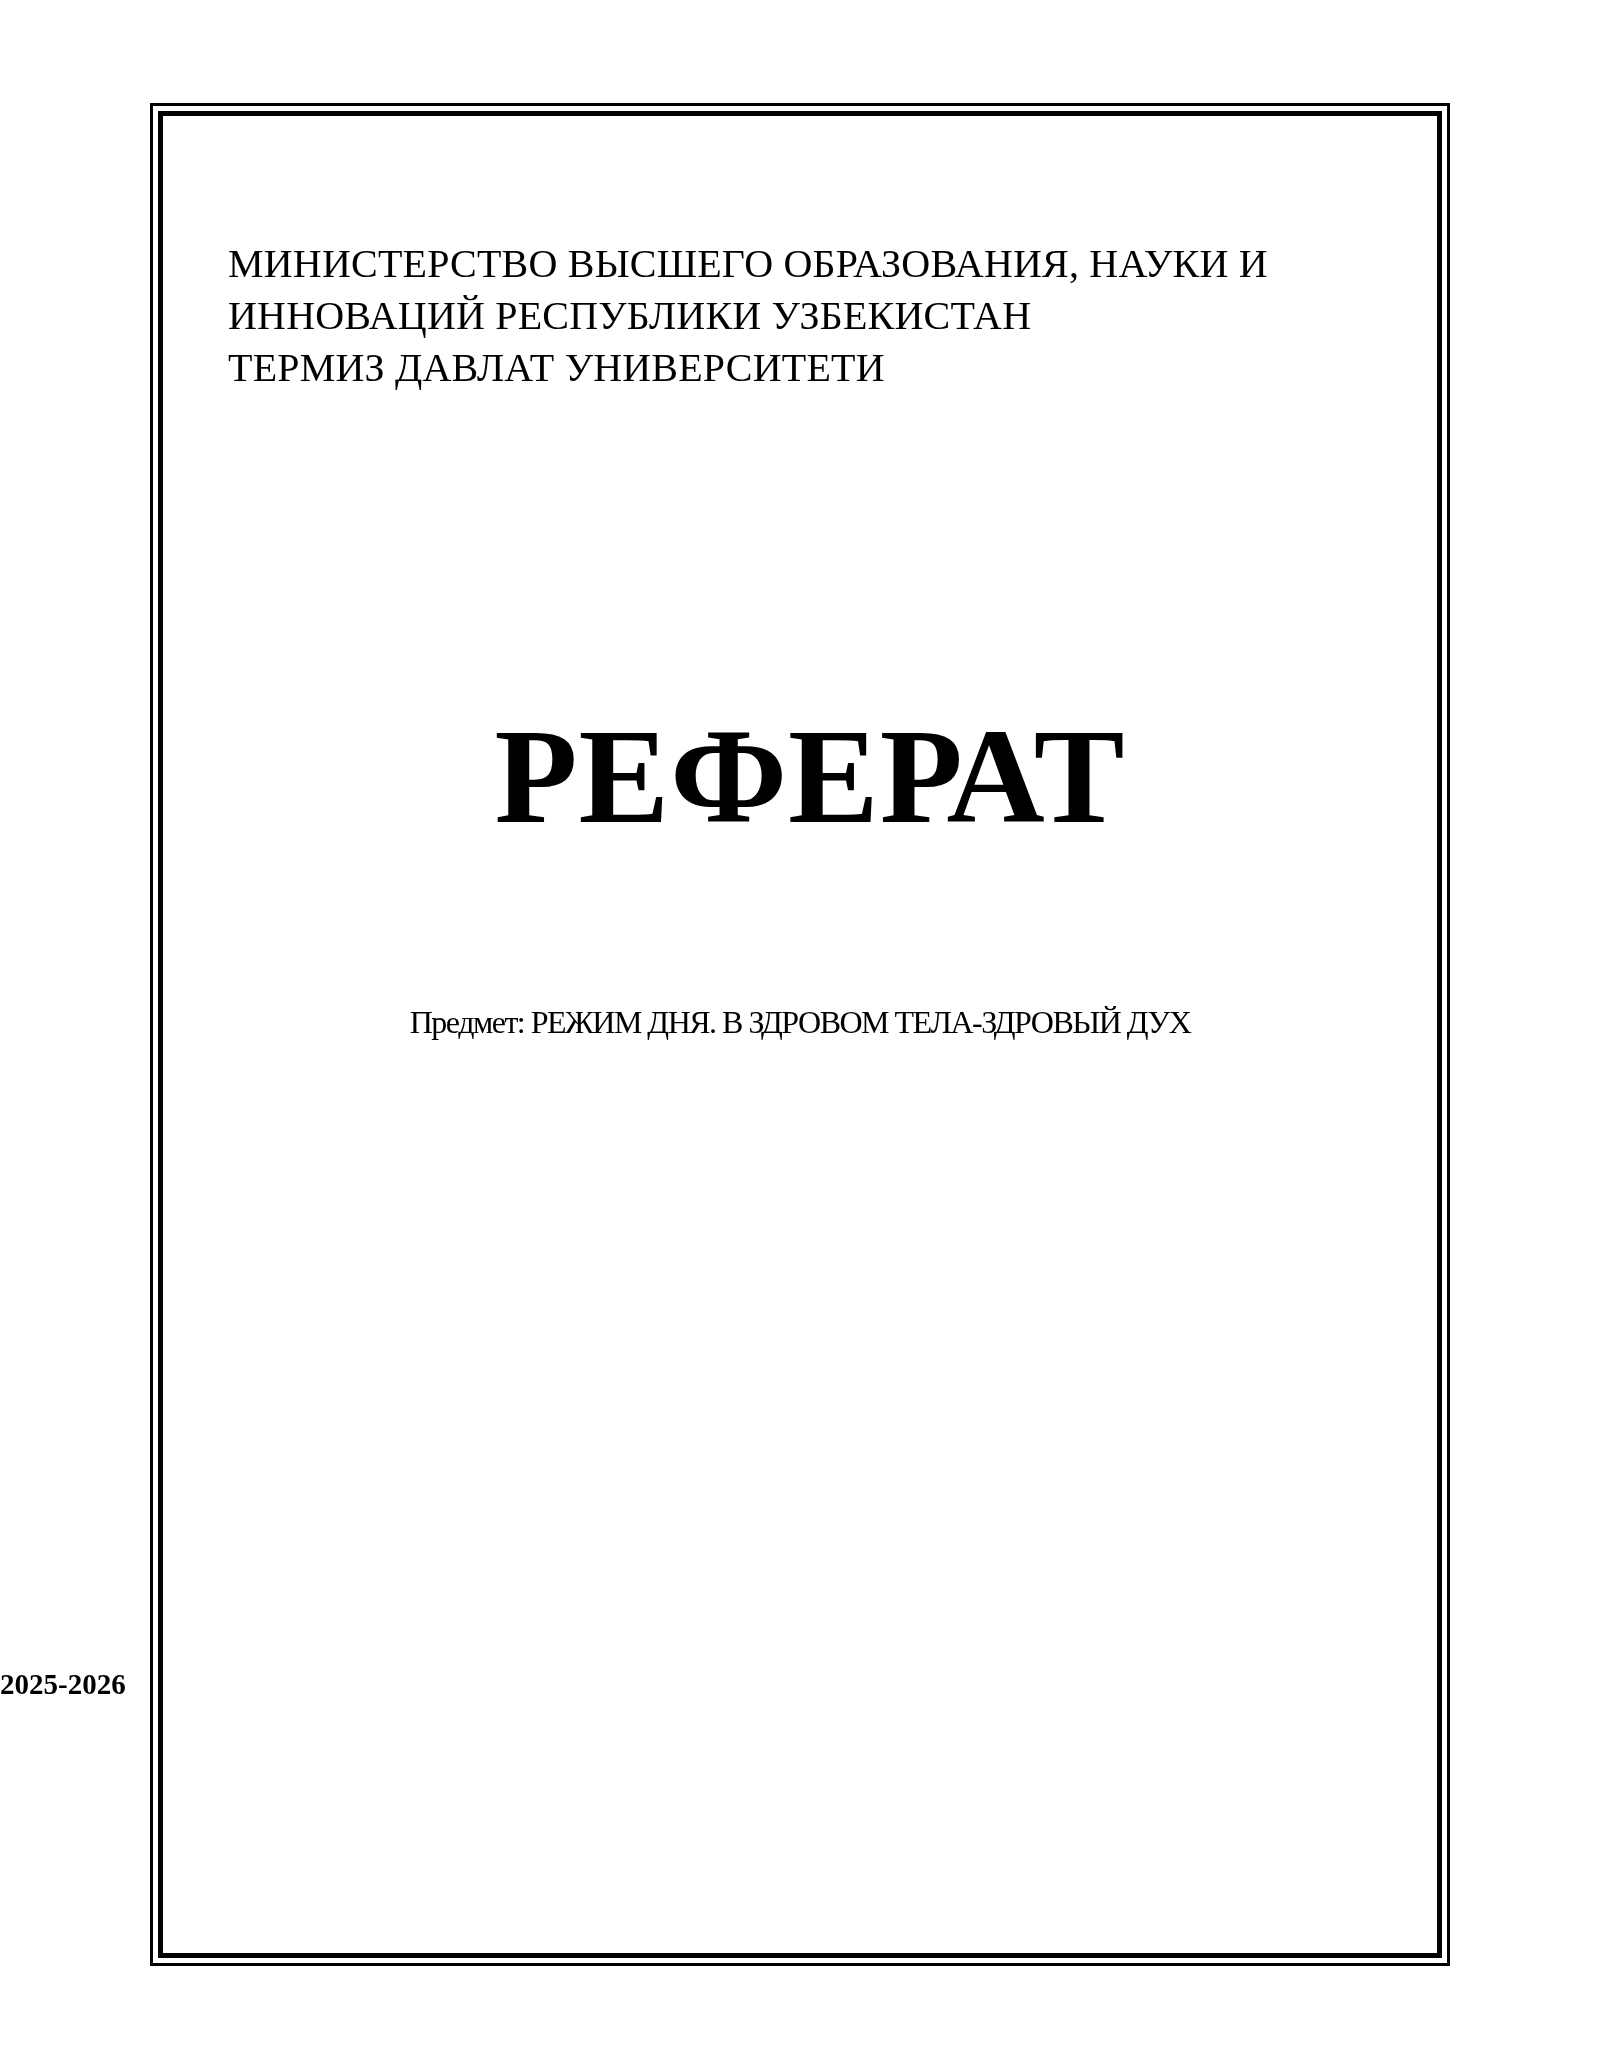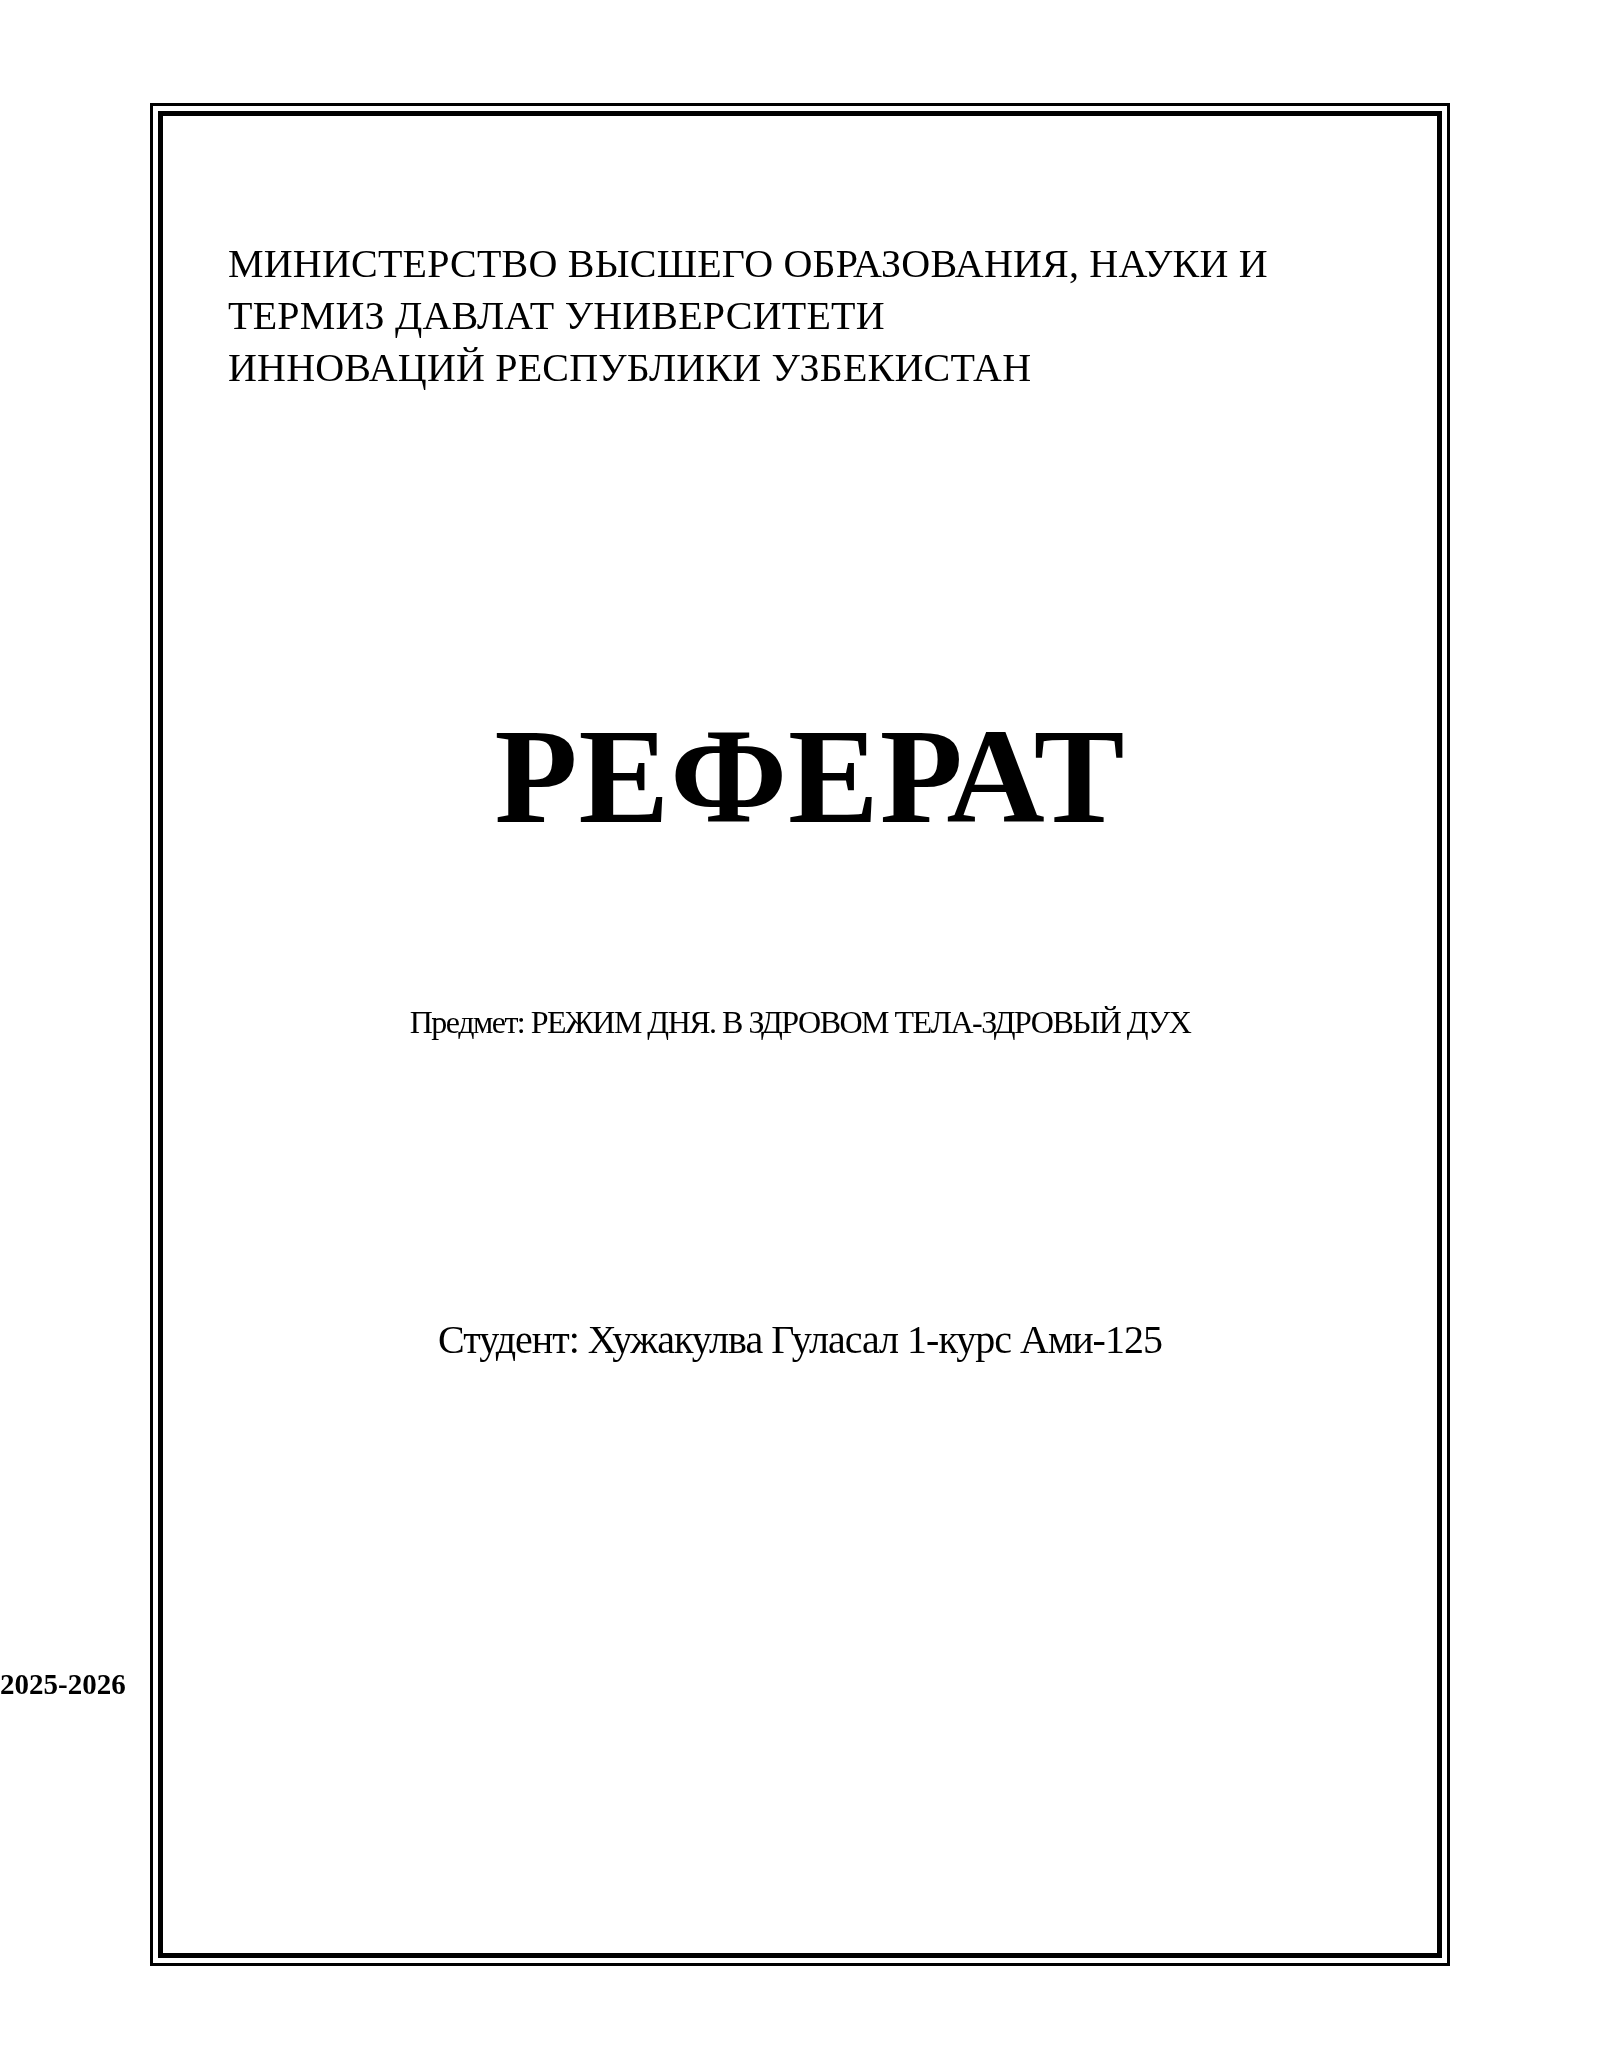--- a/index.html
+++ b/index.html
@@ -93,25 +93,24 @@
 <body>
 
 <div class="page">
 
   <div class="frame-outer">
     <div class="frame-inner"></div>
   </div>
 
   <div class="ministry-header">
     <div class="header-line">МИНИСТЕРСТВО ВЫСШЕГО ОБРАЗОВАНИЯ, НАУКИ И</div>
+    <div class="header-line">ИННОВАЦИЙ РЕСПУБЛИКИ УЗБЕКИСТАН</div>
     <div class="header-line">ТЕРМИЗ ДАВЛАТ УНИВЕРСИТЕТИ</div>
-    <div class="header-line">ИННОВАЦИЙ РЕСПУБЛИКИ УЗБЕКИСТАН</div>
   </div>
 
   <h1 class="doc-title">РЕФЕРАТ</h1>
 
   <div class="subject-line">Предмет: РЕЖИМ ДНЯ. В ЗДРОВОМ ТЕЛА-ЗДРОВЫЙ ДУХ</div>
 
-  <div class="student-line">Студент: Хужакулва Гуласал 1-курс Ами-125</div>
 
   <div class="academic-year">2025-2026</div>
 
 </div>
 
 </body></html>

